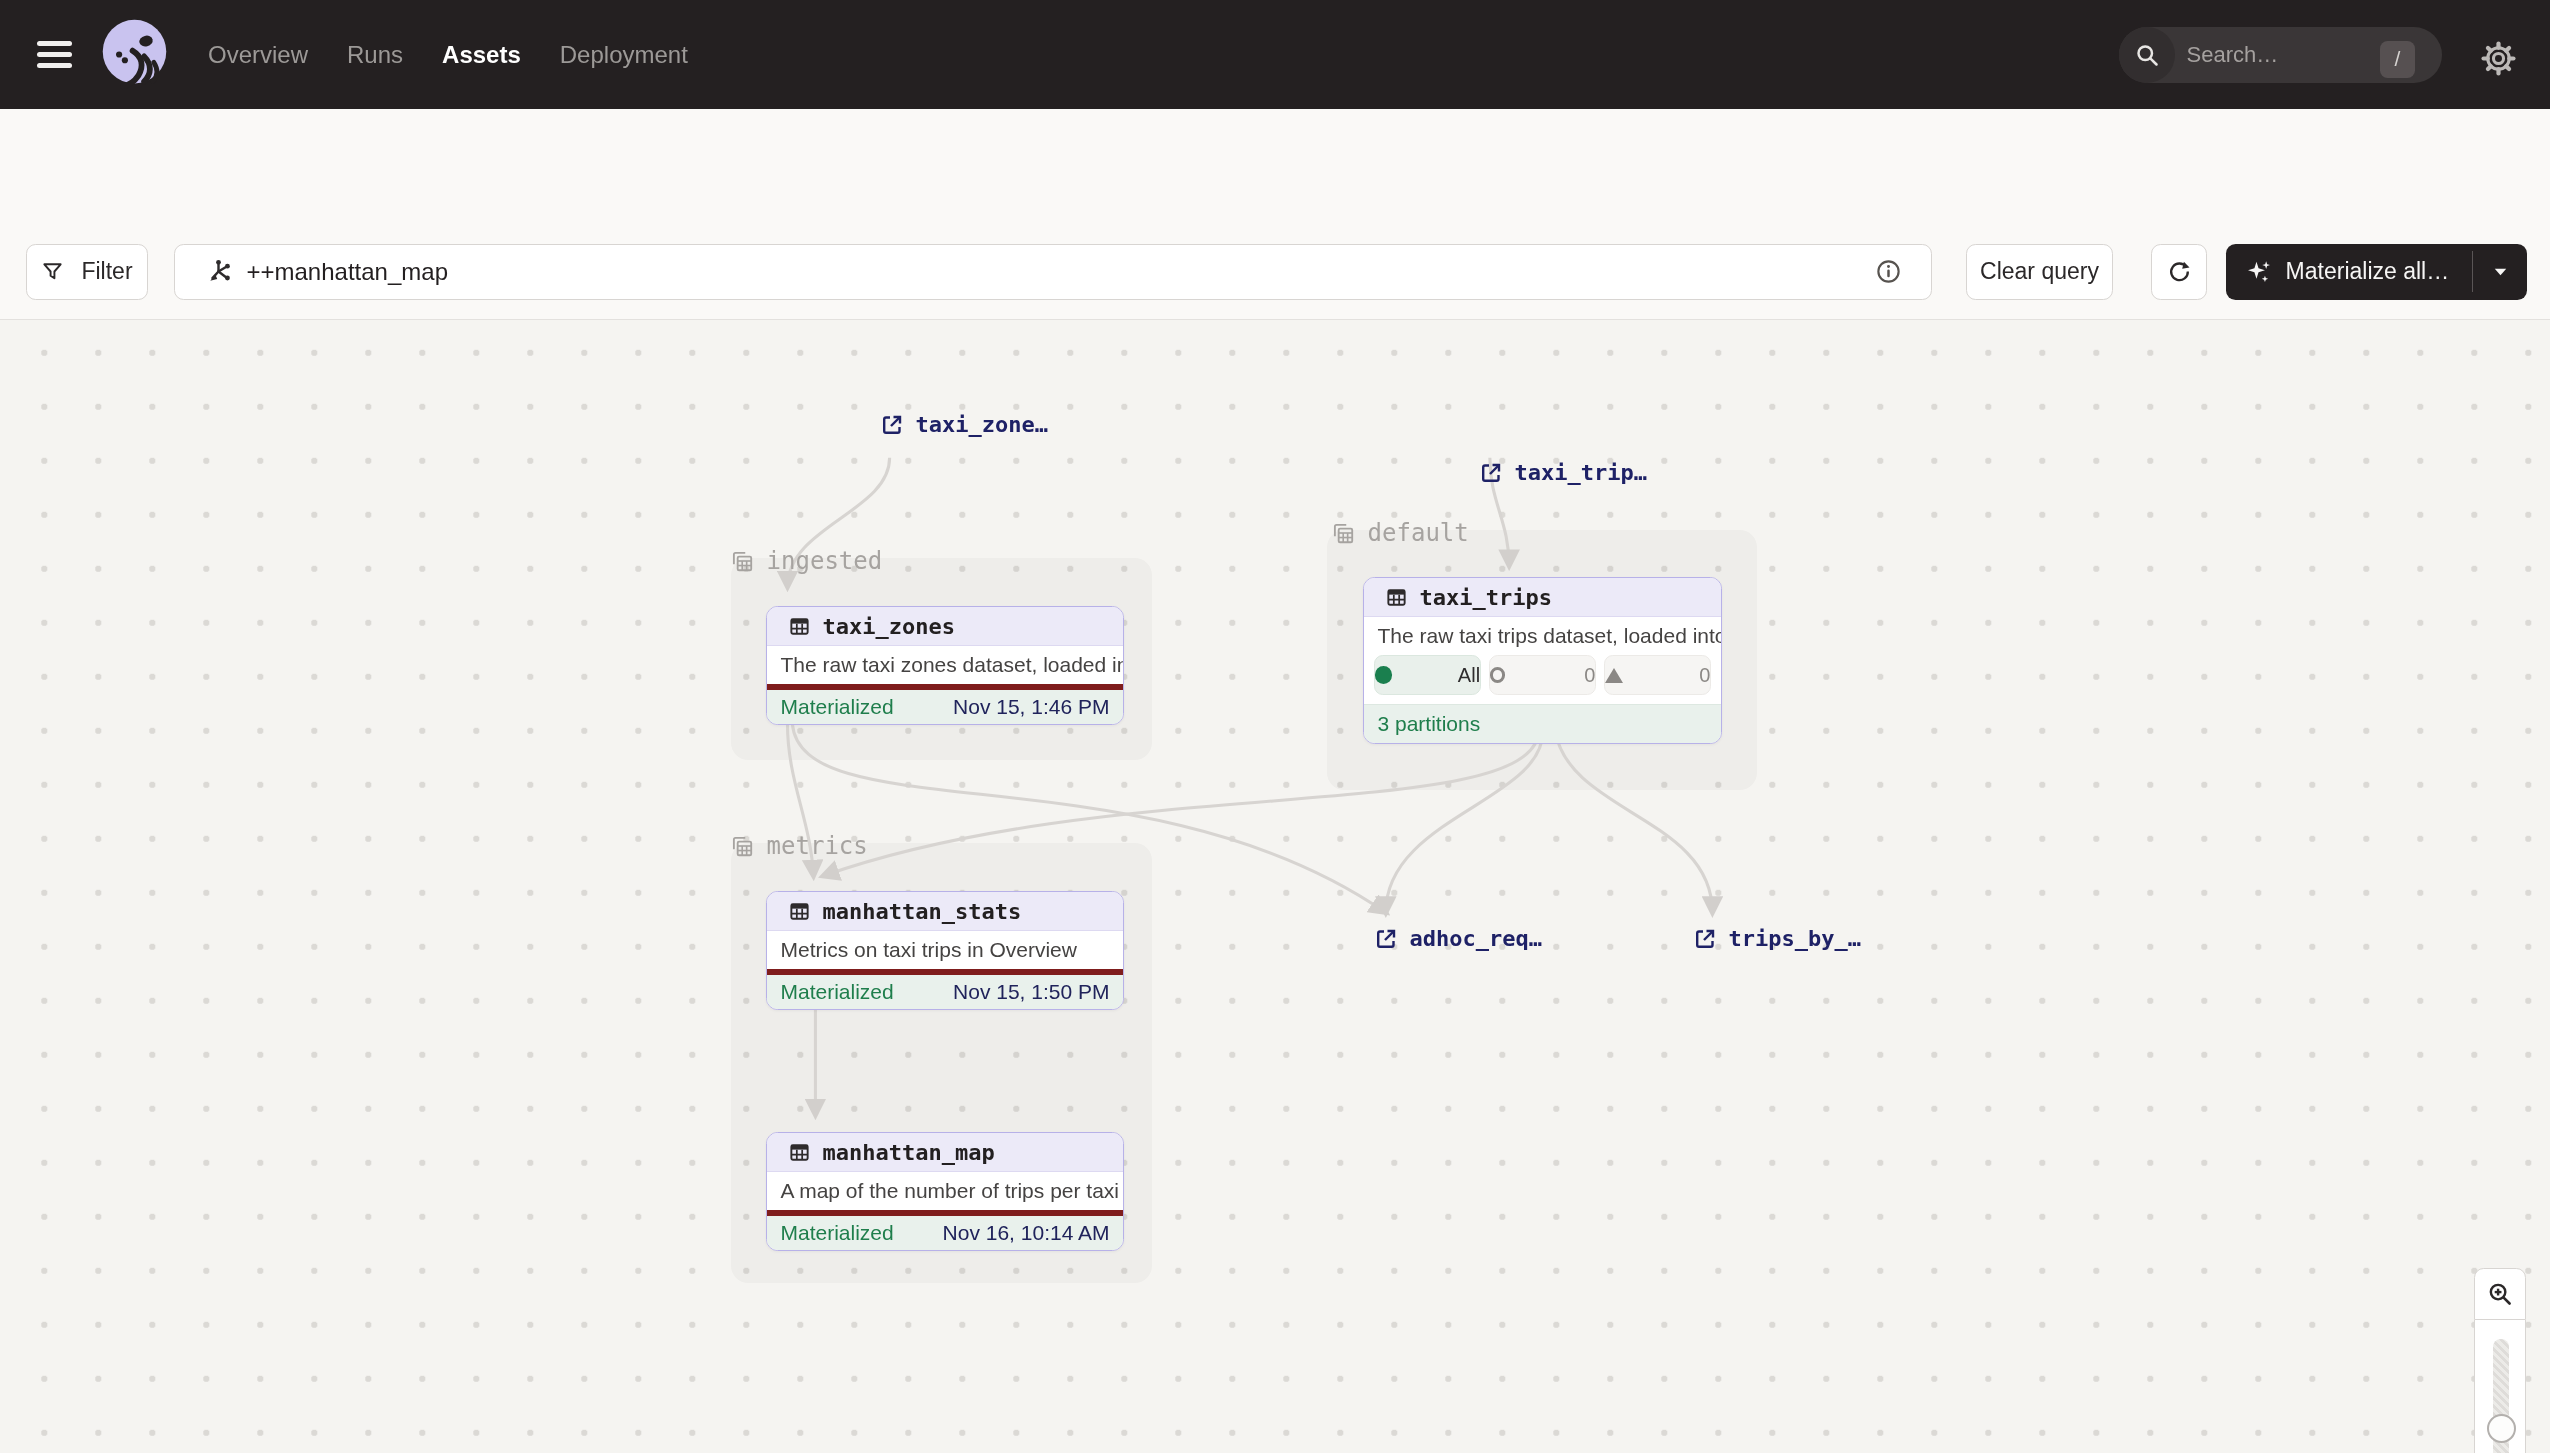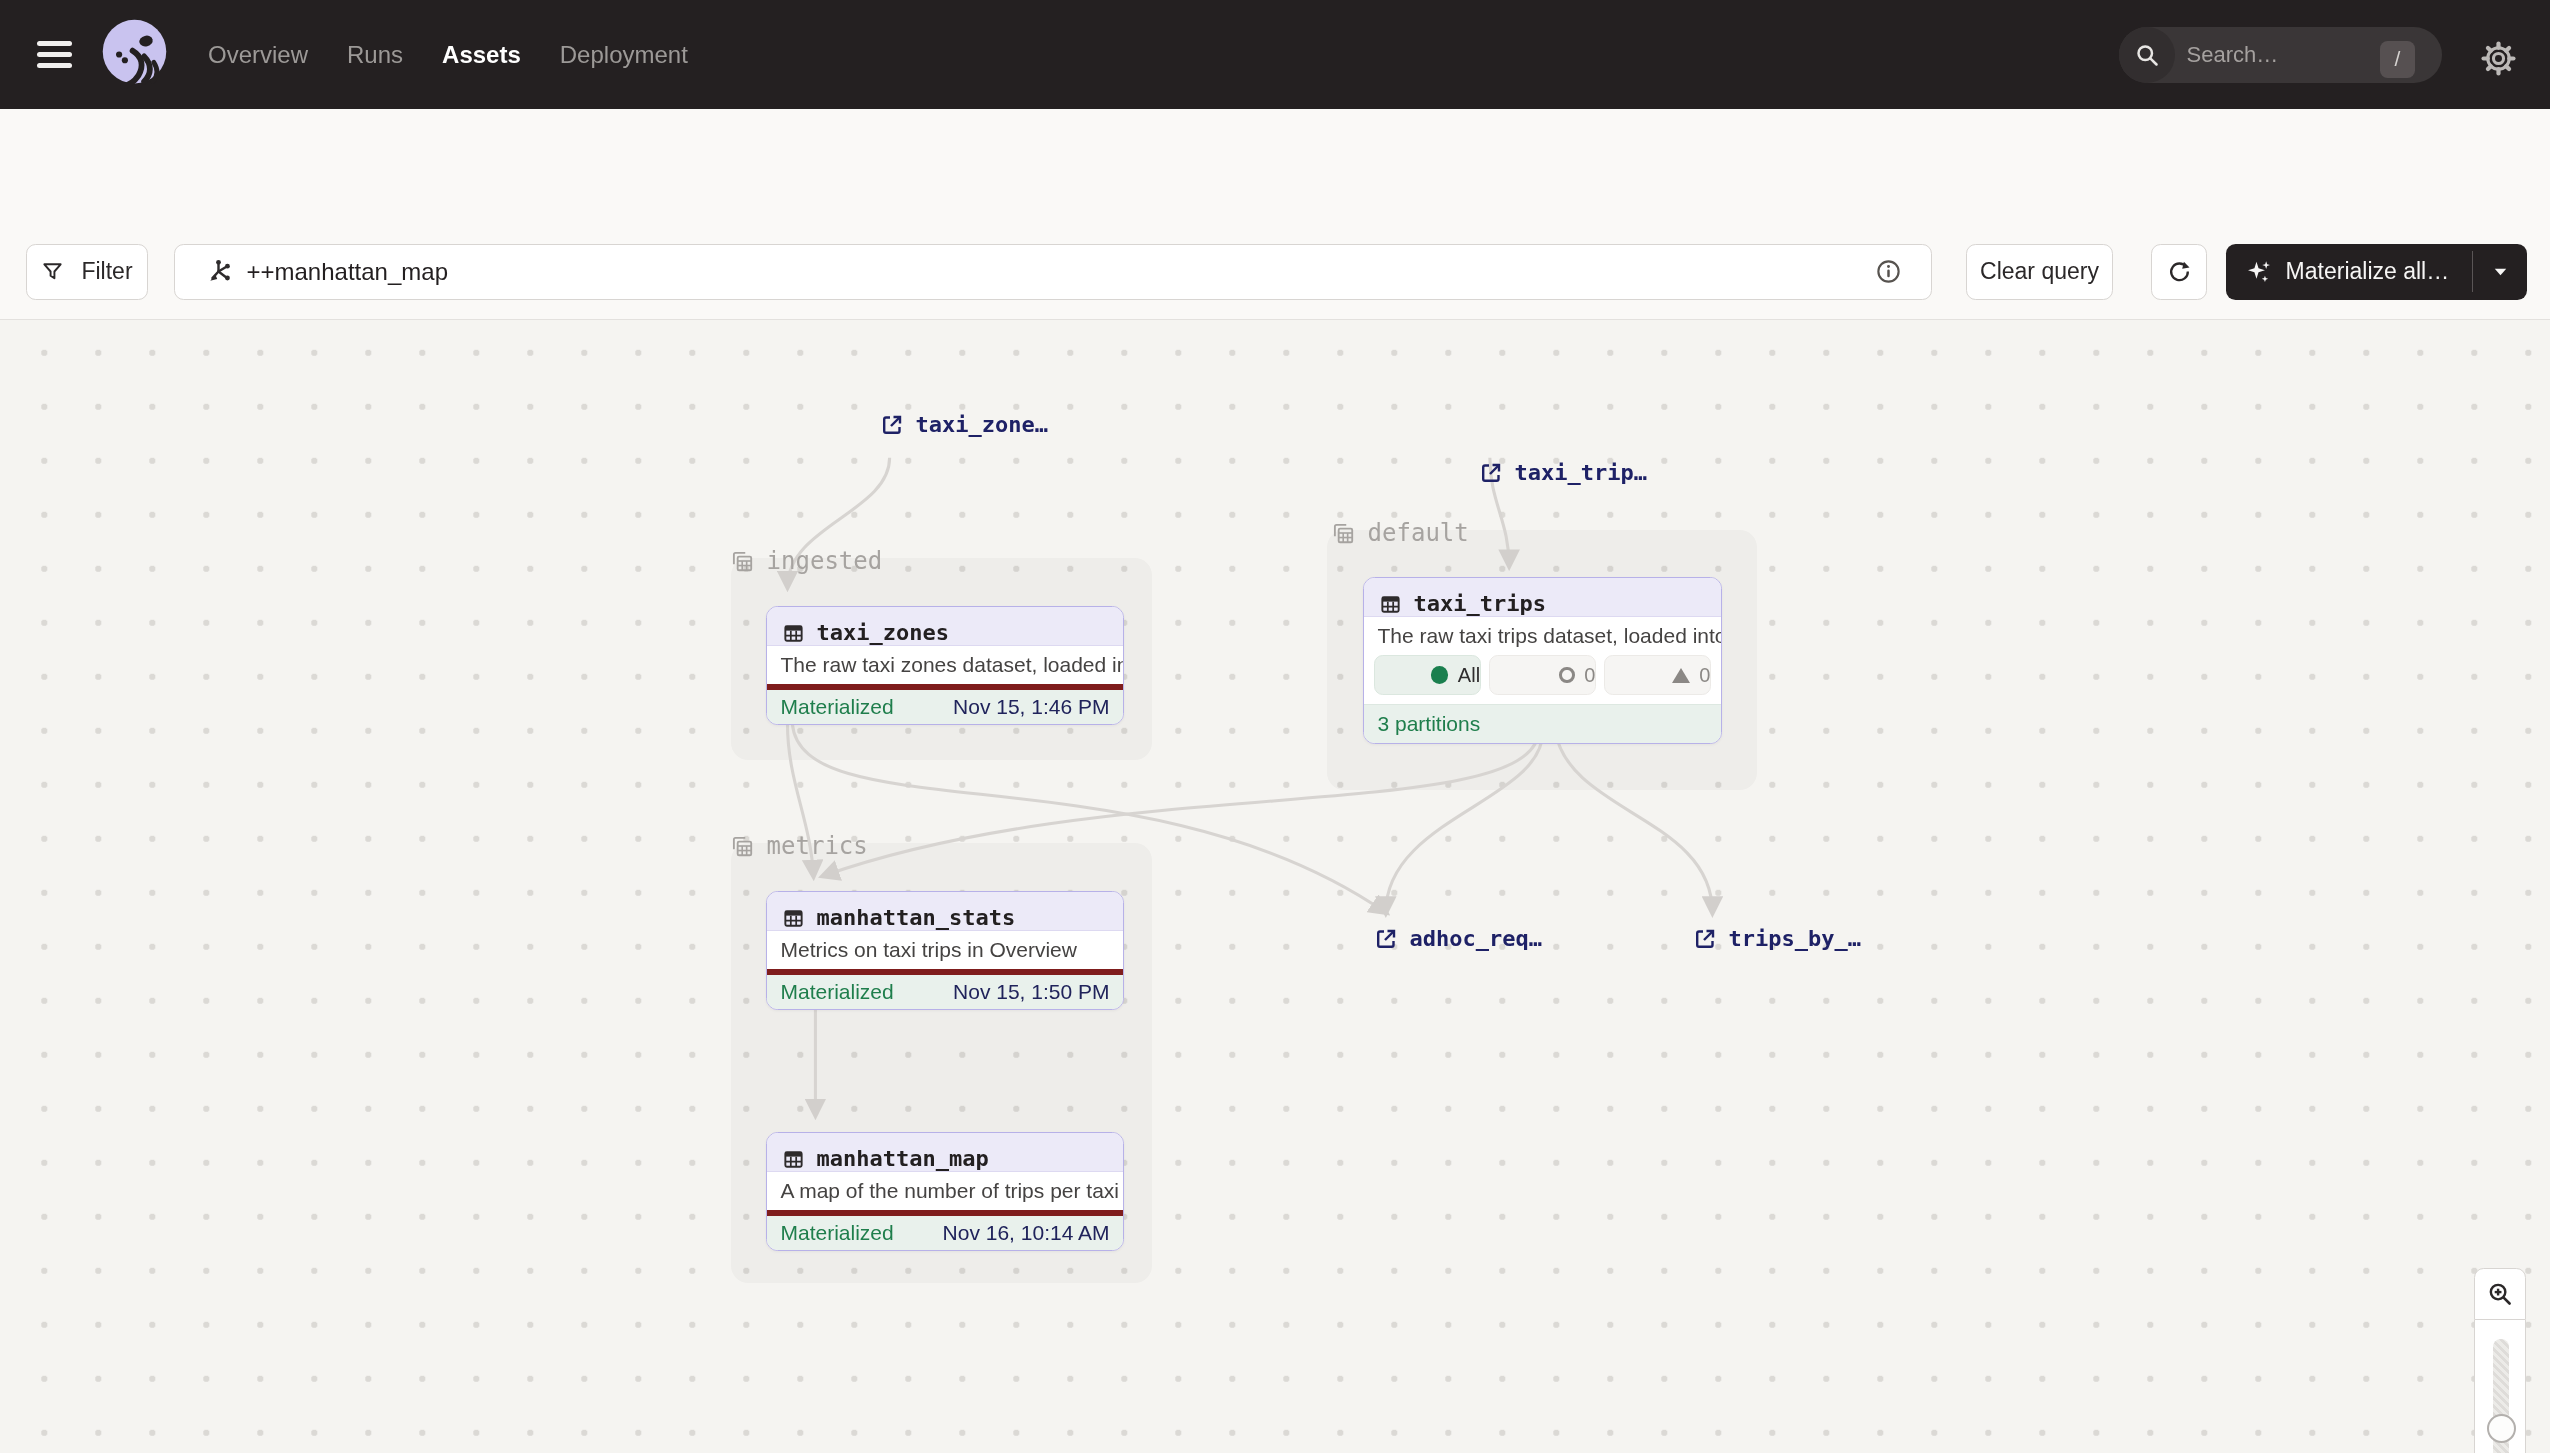--- a/index.html
+++ b/index.html
@@ -53,31 +53,31 @@
             border-top:1px solid #e3e1de;
             background-image:radial-gradient(#dbd9d5 2.9px, transparent 3.5px);
             background-size:54px 54px; background-position:17.3px 5.8px; }
   .groupbox { position:absolute; background:rgba(30,26,28,0.032); border-radius:17.3px; }
   .grouplabel { position:absolute; display:flex; align-items:center; gap:11.6px; color:#a6a3a0;
                 font-family:"DejaVu Sans Mono", monospace; font-size:24px;margin-top:28px; }
   .edges { position:absolute; left:0; top:0; width:2550px; height:1134px; pointer-events:none; }
 
   .asset-node { position:absolute; width:358px; background:#ffffff; border:1.9px solid #b7b1e8;
                 border-radius:11.6px; overflow:hidden; box-shadow:0 1px 2.9px rgba(40,35,60,0.05); cursor:pointer; }
-  .an-header { height:39px; background:#eceaf8; display:flex; align-items:flex-end; gap:11.6px; padding:0 15px;
+  .an-header { height:39px; background:#eceaf8; display:flex; align-items:center; gap:11.6px; padding:0 21px;
                border-bottom:1px solid #ddd9f1; }
   .an-name { font-family:"DejaVu Sans Mono", monospace; font-weight:700; font-size:22px; color:#232021; }
   .an-desc { height:38px; display:flex; align-items:center; padding:0 13.5px; font-size:21px; color:#454342;
              white-space:nowrap; overflow:hidden; }
   .an-footer { height:40px; background:#e9f1ec; border-top:6px solid #7f1d1d; display:flex;
                align-items:center; justify-content:space-between; padding:0 13.5px; font-size:21px; }
   .an-status { color:#1f7e4c; }
   .an-time { color:#20235b; }
   .badge-row { height:40px; display:flex; gap:7.7px; padding:0 9.6px; margin-bottom:8.7px; }
-  .pill { flex:1; border-radius:8.7px; display:flex; align-items:center; justify-content:flex-end; gap:9.6px;
+  .pill { flex:1; border-radius:8.7px; display:flex; align-items:center; justify-content:space-between; gap:9.6px;
           font-size:20px; color:#2f2d2e; background:#f6f5f3; border:1px solid #eceae7; }
   .pill.green { background:#e9f0eb; border-color:#dbe7df; }
   .dot-green { width:17.3px; height:17.3px; border-radius:50%; background:#1a7f4e; }
   .ring-gray { width:15.4px; height:15.4px; border-radius:50%; border:3.9px solid #8b8885; }
   .tri-gray { width:0; height:0; border-left:9.6px solid transparent; border-right:9.6px solid transparent;
               border-bottom:15.4px solid #8b8885; }
   .pill .num { color:#8b8885; }
   .an-partitions { height:39px; background:#e9f1ec; border-top:1px solid #dde8e1; display:flex;
                    align-items:center; padding:0 13.5px; font-size:21px; color:#1f7e4c; }
 

